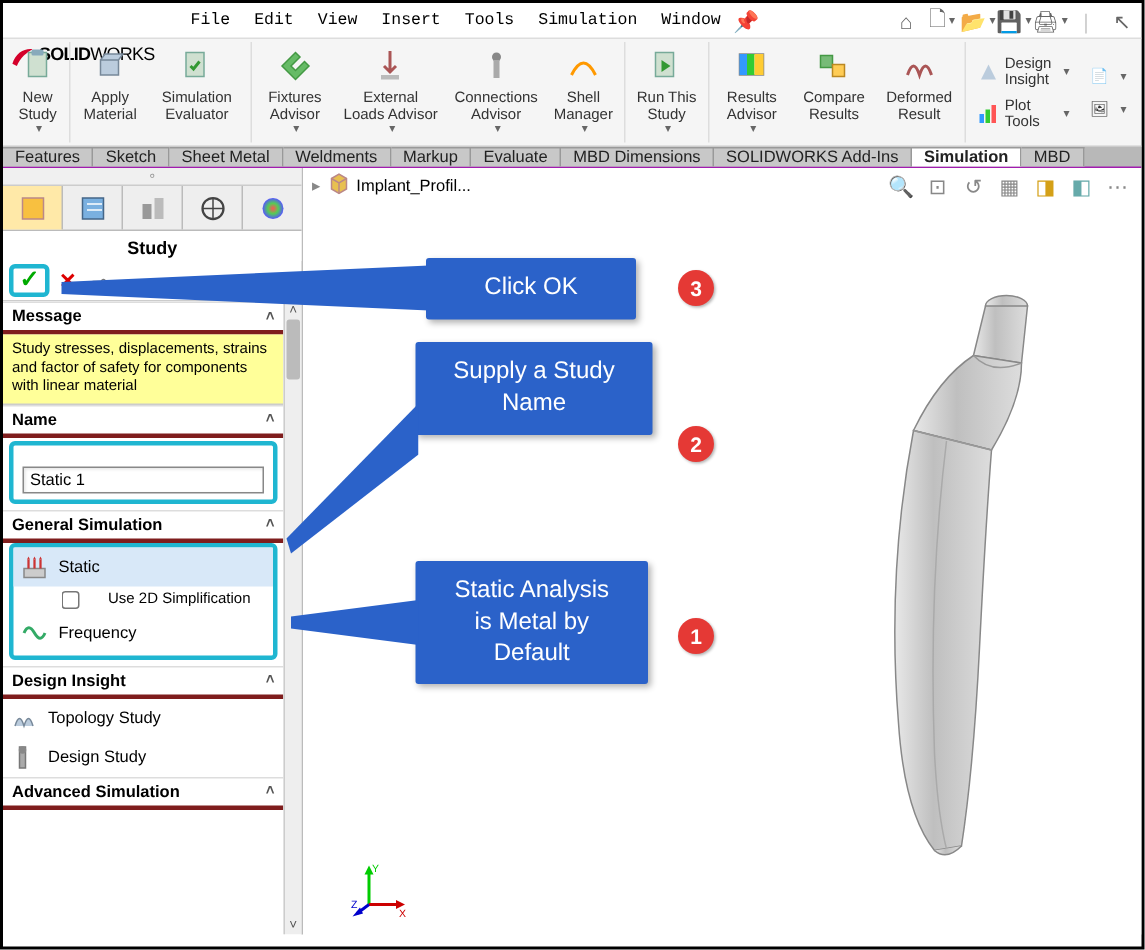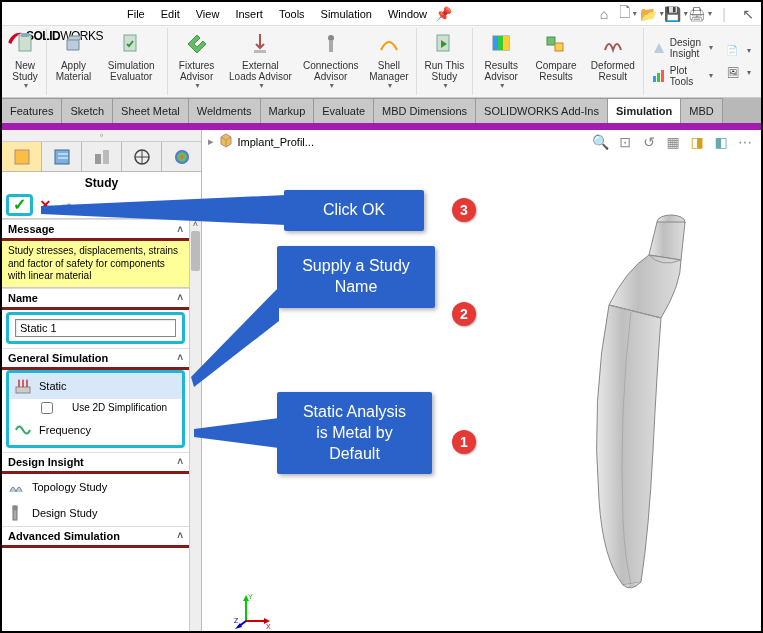--- a/index.html
+++ b/index.html
@@ -31,20 +31,21 @@
     margin-top: 48px;
   }
   .logo-swoosh {
     width: 18px; height: 18px;
   }
   .logo-text { font-weight: 700; font-size: 12px; letter-spacing: -0.5px; }
   .logo-text span { font-weight: 400; }
   .menu-item {
     padding: 3px 8px;
     cursor: default;
+    font-family: Liberation Mono, monospace;
   }
   .menubar-icons {
     display: flex;
     gap: 6px;
     margin-left: auto;
     align-items: center;
   }
   .tb-icon {
     width: 18px; height: 18px;
     display: flex; align-items: center; justify-content: center;
@@ -99,25 +100,25 @@
     align-items: center;
     gap: 4px;
     font-size: 10px;
     color: #333;
     padding: 2px 2px;
   }
   .ribbon-small .sicon { width: 16px; height: 16px; display:flex;align-items:center;justify-content:center; }
   .dd { font-size: 8px; color: #666; margin-left: 2px; }
   
   .tabs {
-    height: 32px;
+    height: 14px;
     background: #b8b8b8;
     display: flex;
     align-items: stretch;
-    border-bottom: 7px solid #a21caf;
+    border-bottom: 1px solid #a21caf;
   }
   .tab {
     padding: 3px 8px;
     border-right: 1px solid #999;
     background: #c8c8c8;
     font-size: 11px;
     color: #222;
     display: flex; align-items: center;
     border-top: 1px solid #999;
   }
@@ -244,20 +245,21 @@
     border-radius: 4px;
     margin: 2px 4px 4px;
   }
   .name-input {
     width: 100%;
     font-size: 11px;
     padding: 2px 4px;
     border: 1px solid #888;
     background: #fff;
     box-shadow: inset 1px 1px 2px rgba(0,0,0,0.1);
+    margin-top: 10px;
   }
   .sim-list {
     border: 3px solid #1fb6d1;
     border-radius: 4px;
     margin: 0 4px 4px;
     padding-bottom: 2px;
   }
   .sim-item {
     display: flex;
     align-items: center;

